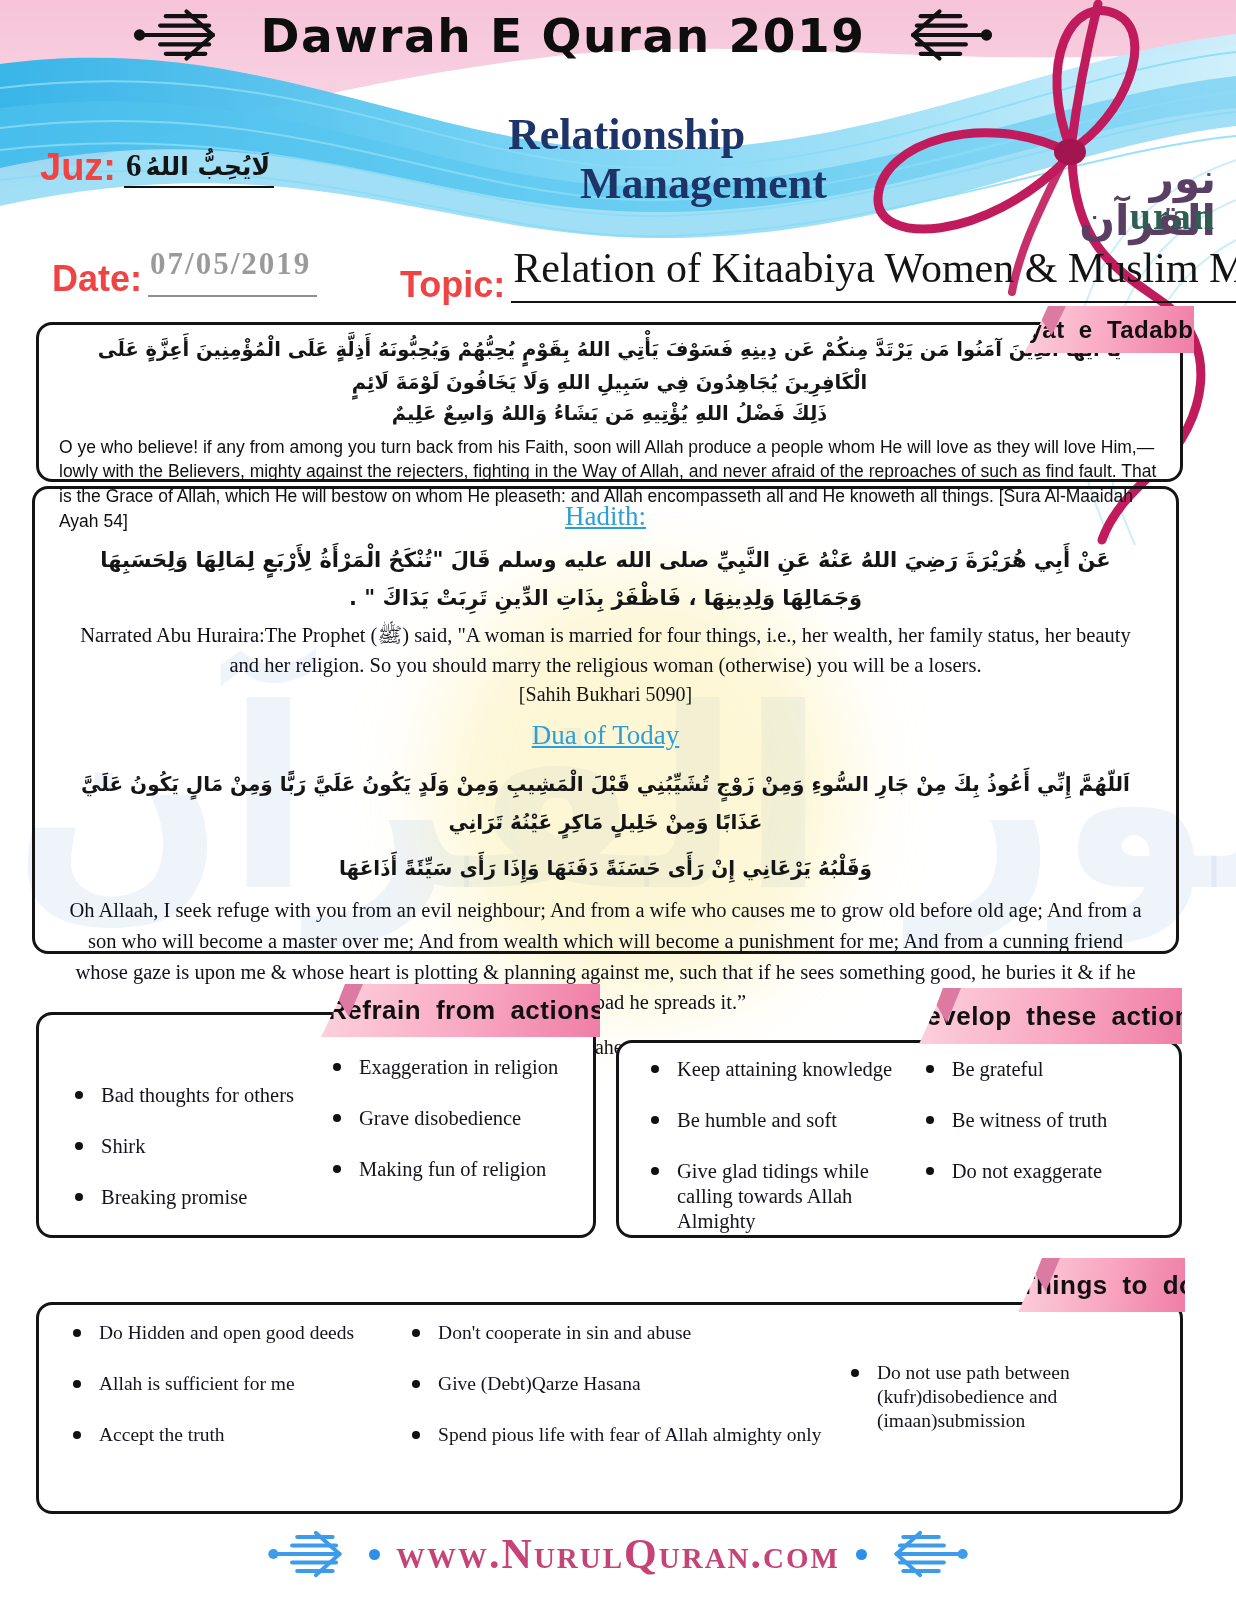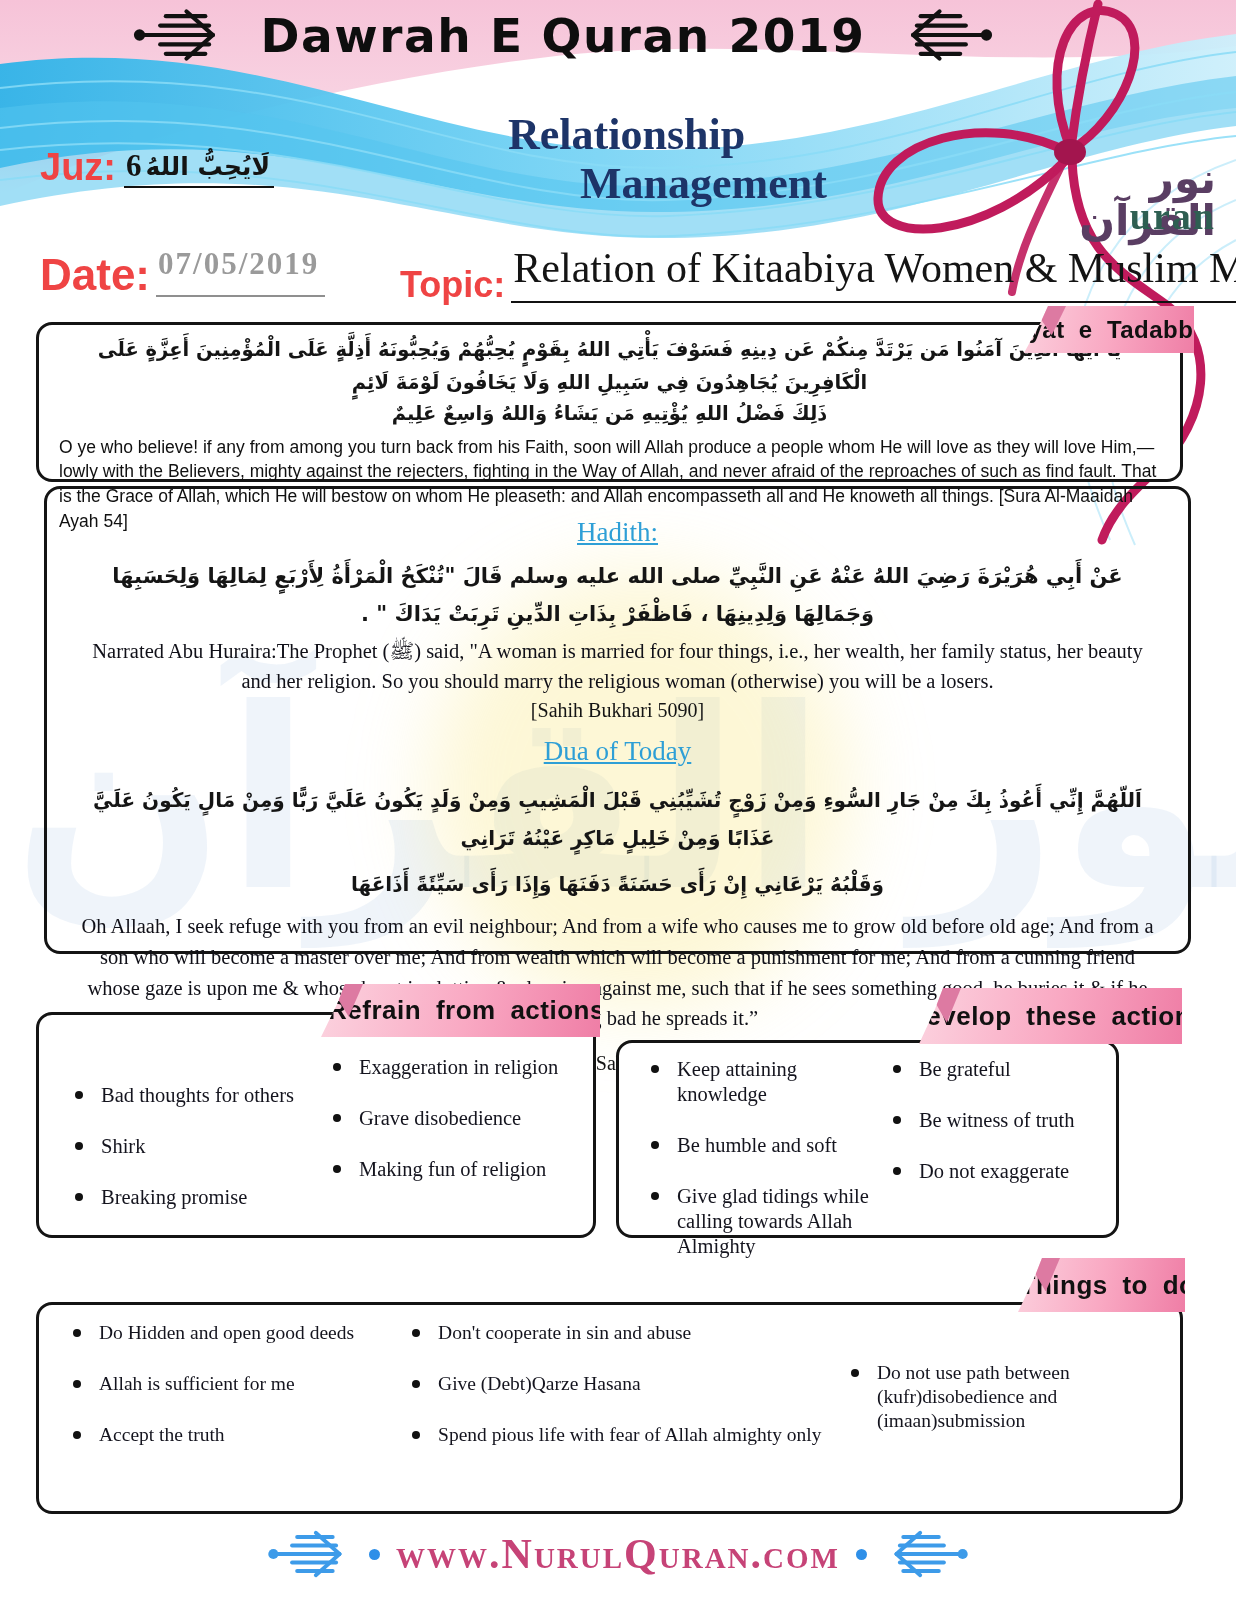--- a/index.html
+++ b/index.html
@@ -15,21 +15,21 @@
   .subtitle{position:absolute;top:110px;left:508px;z-index:2;color:#1d3468;
             font-family:"Liberation Serif",serif;font-weight:700;font-size:44px;line-height:1.12;}
   .subtitle .l2{display:block;margin-left:72px;}
   .meta-label{font-family:"Liberation Sans",sans-serif;font-stretch:condensed;font-weight:700;color:#ef4444;}
   .juz-row{position:absolute;top:148px;left:40px;z-index:2;display:flex;align-items:flex-start;gap:8px;}
   .juz-row .meta-label{font-size:38px;line-height:1;}
   .juz-val{border-bottom:2.5px solid #111;padding:0 4px 2px 2px;display:inline-flex;align-items:center;gap:4px;}
   .juz-num{font-size:31px;font-weight:600;}
   .juz-ar{font-family:"DejaVu Sans",sans-serif;font-size:25px;font-weight:700;direction:rtl;}
   .date-row{position:absolute;top:246px;left:40px;z-index:2;display:flex;align-items:flex-end;gap:6px;}
-  .date-row .meta-label{font-size:44px;line-height:1;}
+  .date-row .meta-label{font-size:36px;line-height:1;margin-left:12px;}
   .date-val{font-size:31px;font-weight:700;color:#9a9a9a;border-bottom:2.5px solid #8f8f8f;padding:0 6px 13px 2px;letter-spacing:2px;}
   .topic-row{position:absolute;top:244px;left:400px;z-index:2;display:flex;align-items:flex-end;gap:6px;}
   .topic-row .meta-label{font-size:36px;line-height:1;}
   .topic-val{font-size:42px;border-bottom:2.5px solid #111;padding:0 6px 9px 2px;white-space:nowrap;}
   .brand{position:absolute;top:158px;right:20px;width:168px;height:96px;z-index:2;}
   .brand-ar{font-family:"DejaVu Sans",sans-serif;font-weight:700;font-size:42px;color:#5a3e63;direction:rtl;text-align:right;line-height:1;}
   .brand-en{position:absolute;top:36px;right:0;font-family:"Liberation Serif",serif;font-weight:700;font-size:38px;color:#2e5f52;letter-spacing:2px;}
 
   
   .watermark{position:absolute;top:560px;left:250px;width:820px;height:480px;z-index:0;
@@ -39,21 +39,21 @@
 
   
   .box{position:absolute;border:3px solid #141414;border-radius:16px;background:#fff;z-index:1;box-sizing:border-box;}
   .box.clear{background:transparent;}
   .ayat-box{left:36px;top:322px;width:1147px;height:160px;padding:8px 20px 6px 20px;}
   .arabic{font-family:"DejaVu Sans",sans-serif;direction:rtl;text-align:center;font-weight:700;color:#151515;}
   .ayat-ar1{font-size:19.5px;line-height:1.7;}
   .ayat-ar2{font-size:19.5px;line-height:1.5;}
   .ayat-en{font-family:"Liberation Sans",sans-serif;font-stretch:condensed;font-size:17.5px;line-height:1.42;color:#101010;margin-top:6px;text-align:left;}
 
-  .main-box{left:44px;top:486px;width:1147px;height:468px;padding:22px 28px;text-align:center;}
+  .main-box{left:32px;top:486px;width:1147px;height:468px;padding:6px 28px;text-align:center;}
   .blue-head{color:#2e9fd6;font-size:27px;font-weight:400;text-decoration:underline;margin:6px 0 4px 0;display:inline-block;}
   .hadith-ar{font-size:21px;line-height:1.8;margin:6px 0 2px 0;}
   .body-en{font-size:20.5px;line-height:1.5;color:#101018;}
   .refline{font-size:20px;margin-top:2px;}
   .dua-ar1{font-size:20px;line-height:1.9;margin-top:10px;}
   .dua-ar2{font-size:20px;line-height:1.7;margin-top:10px;}
   .dua-en{margin-top:10px;}
   .dua-ref{margin-top:18px;}
 
   
@@ -64,21 +64,21 @@
   .ribbon .fold{position:absolute;left:26px;top:0;width:34px;height:62%;background:#dd7aa2;
                 clip-path:polygon(0 0,100% 0,58% 100%);}
   .ribbon .txt{font-family:"Liberation Sans",sans-serif;font-stretch:condensed;font-weight:700;color:#111;
                font-size:26px;word-spacing:7px;letter-spacing:.5px;margin-left:30px;white-space:nowrap;}
   .tab-ayat{left:1006px;top:306px;width:188px;height:47px;}
   .rb-refrain{left:303px;top:984px;width:297px;height:53px;}
   .rb-develop{left:901px;top:988px;width:281px;height:56px;}
   .rb-todo{left:1000px;top:1258px;width:185px;height:54px;}
 
   .refrain-box{left:36px;top:1012px;width:560px;height:226px;padding:40px 10px 0 28px;display:flex;}
-  .develop-box{left:616px;top:1040px;width:503px;height:198px;padding:14px 8px 0 24px;display:flex;}
+  .develop-box{left:616px;top:1040px;width:566px;height:198px;padding:14px 8px 0 24px;display:flex;}
   .todo-box{left:36px;top:1302px;width:1147px;height:212px;padding:16px 8px 0 26px;display:flex;}
 
   ul.blist{list-style:none;margin:0;padding:0;}
   ul.blist li{position:relative;padding-left:34px;margin-bottom:26px;font-size:20.5px;line-height:1.22;color:#14141e;}
   ul.blist li::before{content:"";position:absolute;left:8px;top:8px;width:8px;height:8px;border-radius:50%;background:#111;}
   .refrain-box .col1{width:260px;margin-top:28px;}
   .refrain-box .col2{width:260px;}
   .develop-box .col1{width:282px;}
   .develop-box .col2{width:260px;}
   .todo-box ul.blist li{font-size:19.5px;margin-bottom:27px;}

